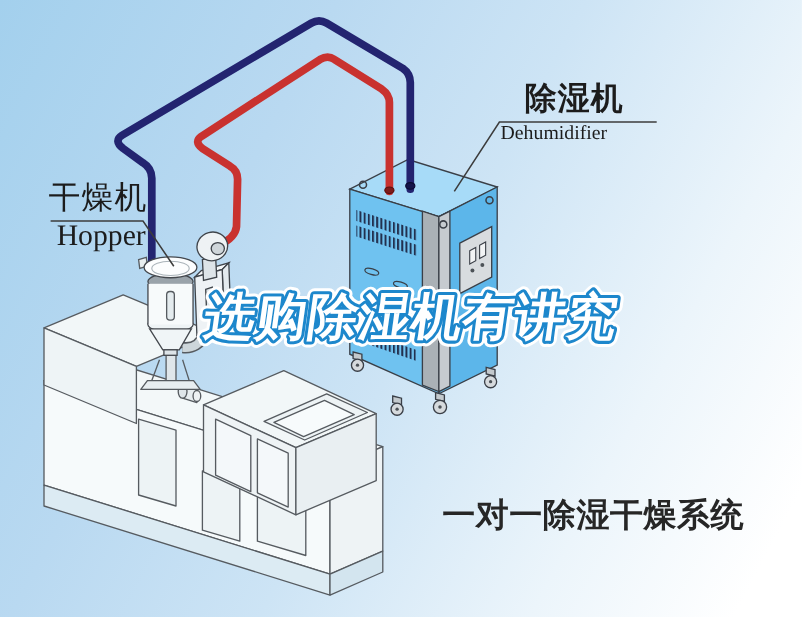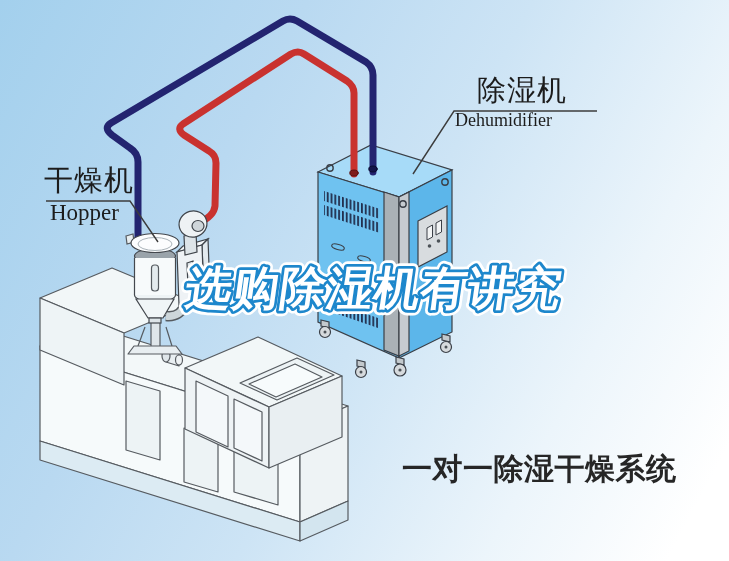--- a/index.html
+++ b/index.html
@@ -11,23 +11,23 @@
     font-family:"Liberation Sans","DejaVu Sans",sans-serif;
   }
   .scene-svg{position:absolute;left:0;top:0;}
   .equip-label{position:absolute;color:#1c1c1c;line-height:1;}
   .equip-label .zh{
     font-family:"Liberation Serif","DejaVu Serif",serif;
     font-size:29px;letter-spacing:1px;white-space:nowrap;
   }
   .equip-label .en{
     font-family:"Liberation Serif","DejaVu Serif",serif;
-    font-size:23px;margin-top:6px;white-space:nowrap;
+    font-size:27px;margin-top:6px;white-space:nowrap;
   }
-  #label-dehumidifier .zh{padding-left:22px;}
+  #label-dehumidifier .zh{padding-left:22px;font-weight:bold;}
   #label-dehumidifier .en{font-size:18px;}
   #label-dryer .en{padding-left:6px;}
   .caption{position:absolute;left:402px;top:454px;color:#262626;line-height:1;}
   .caption .zh{
     font-weight:bold;font-size:30px;letter-spacing:0.5px;white-space:nowrap;
     font-family:Liberation Serif, serif;color:#262626;
   }
   .caption .en{
     font-family:"Liberation Serif","DejaVu Serif",serif;font-weight:bold;
     font-size:23px;margin-top:9px;padding-left:10px;word-spacing:3px;white-space:nowrap;color:#1f1f1f;
@@ -168,21 +168,21 @@
       <path d="M46,201 L130,201 L158,242"></path>
       <path d="M597,111 L454,111 L413,174"></path>
     </g>
 
     <g transform="translate(184,304) skewX(-8)" font-family="Liberation Sans, DejaVu Sans, sans-serif" font-size="46" font-weight="bold" letter-spacing="1">
       <text x="0" y="0" fill="#ffffff" stroke="#ffffff" stroke-width="11" stroke-linejoin="round" paint-order="stroke">选购除湿机有讲究</text>
       <text x="0" y="0" fill="#ffffff" stroke-width="5.5" stroke-linejoin="round" paint-order="stroke" stroke="#1d87cc">选购除湿机有讲究</text>
     </g>
   </svg>
 
-  <div class="equip-label" id="label-dryer" style="left:44px;top:166px;">
+  <div class="equip-label" id="label-dryer" style="left:44px;top:166px;text-align:center;">
     <div class="zh">干燥机</div>
     <div class="en">Hopper</div>
   </div>
 
   <div class="equip-label" id="label-dehumidifier" style="left:455px;top:76px;">
     <div class="zh">除湿机</div>
     <div class="en">Dehumidifier</div>
   </div>
 
   <div class="caption">

